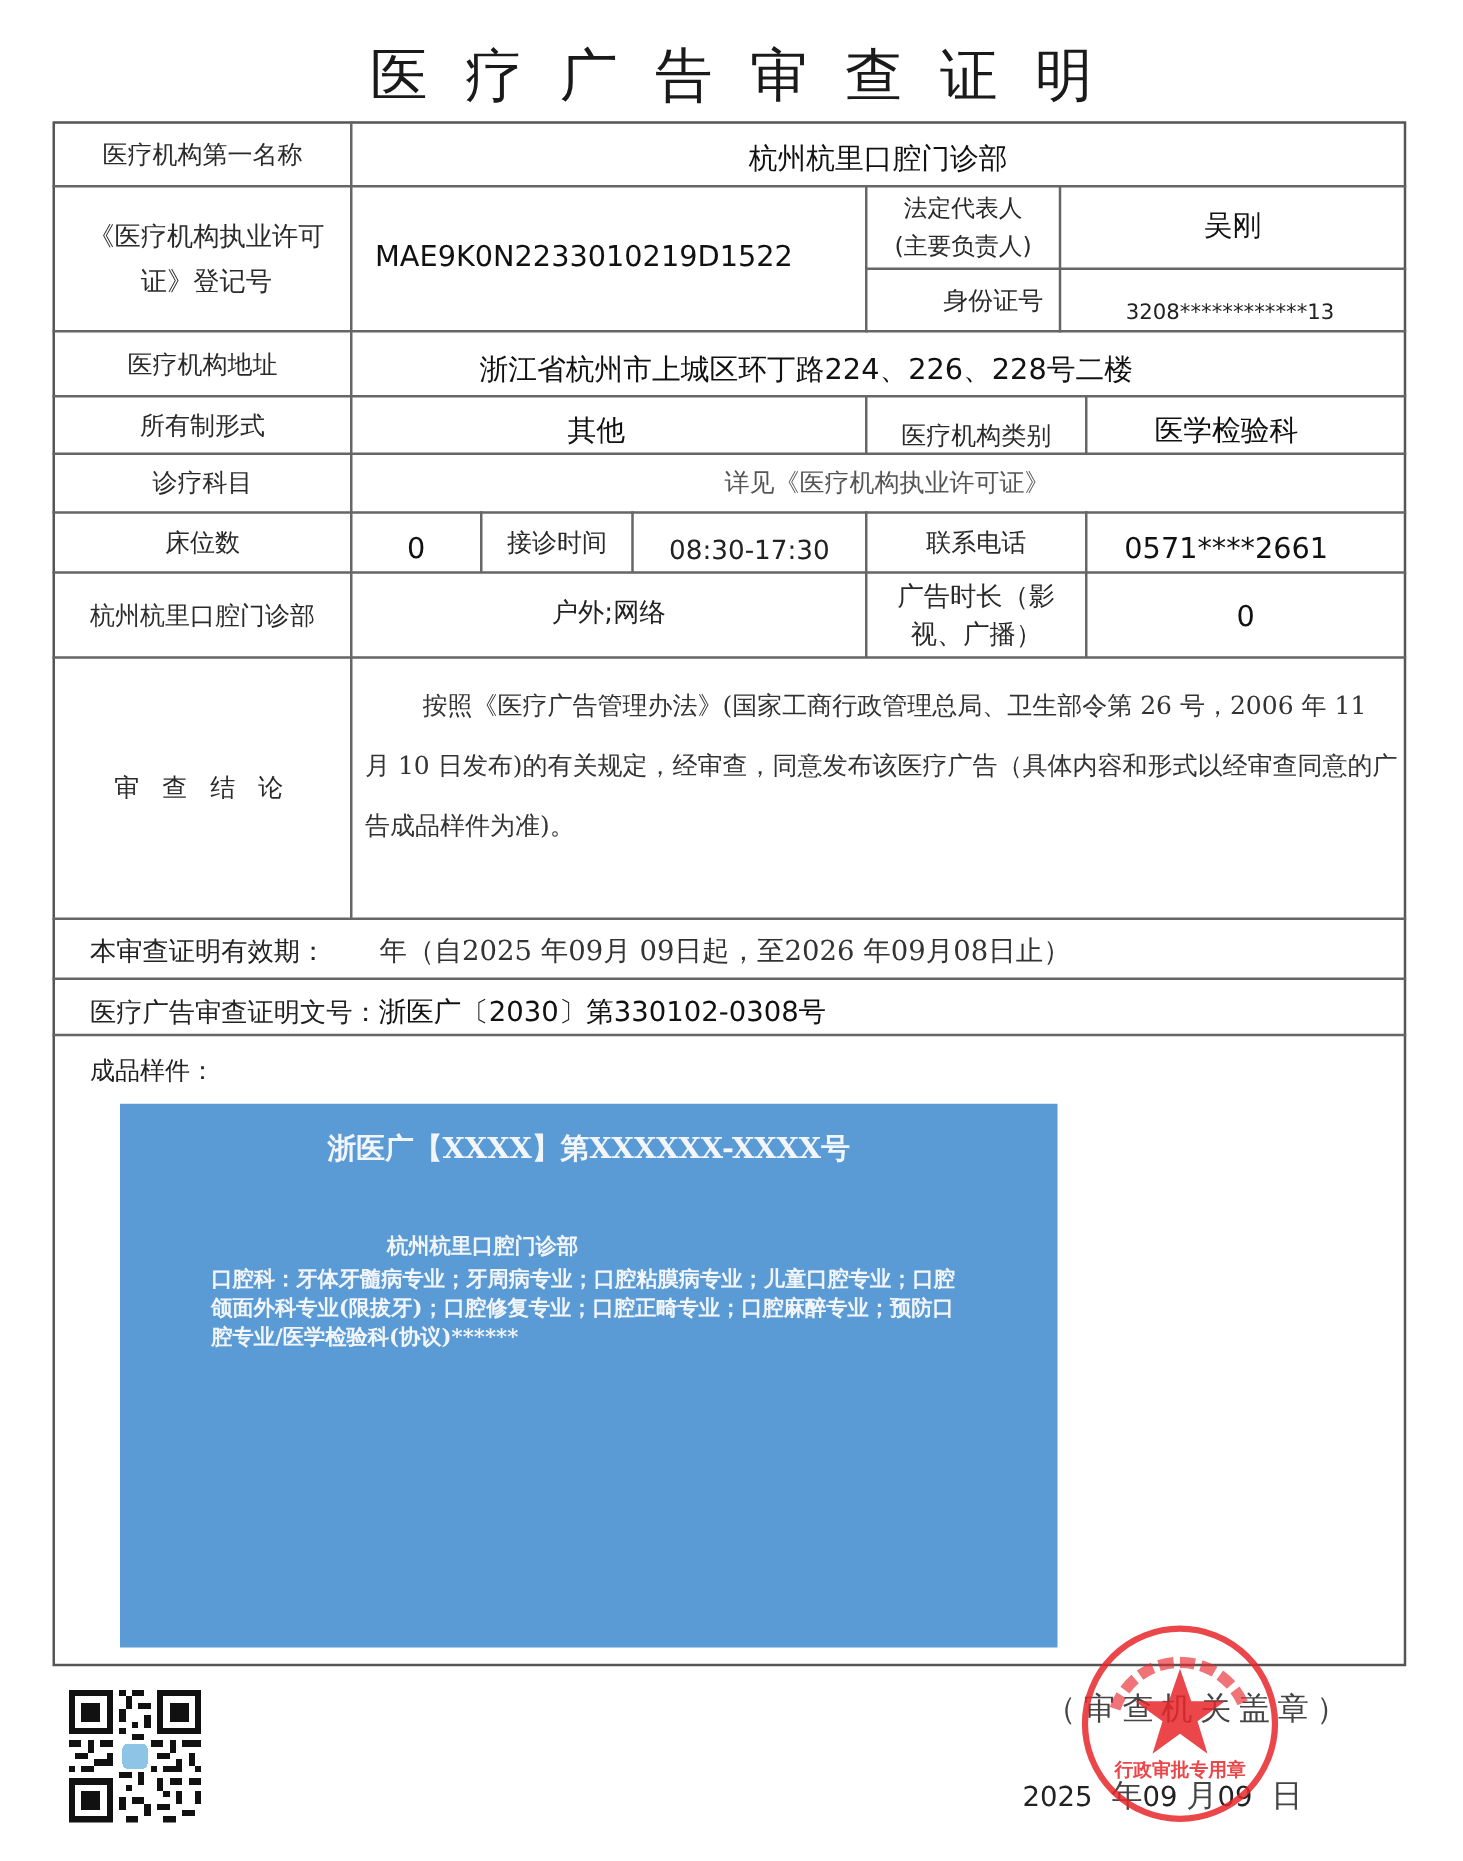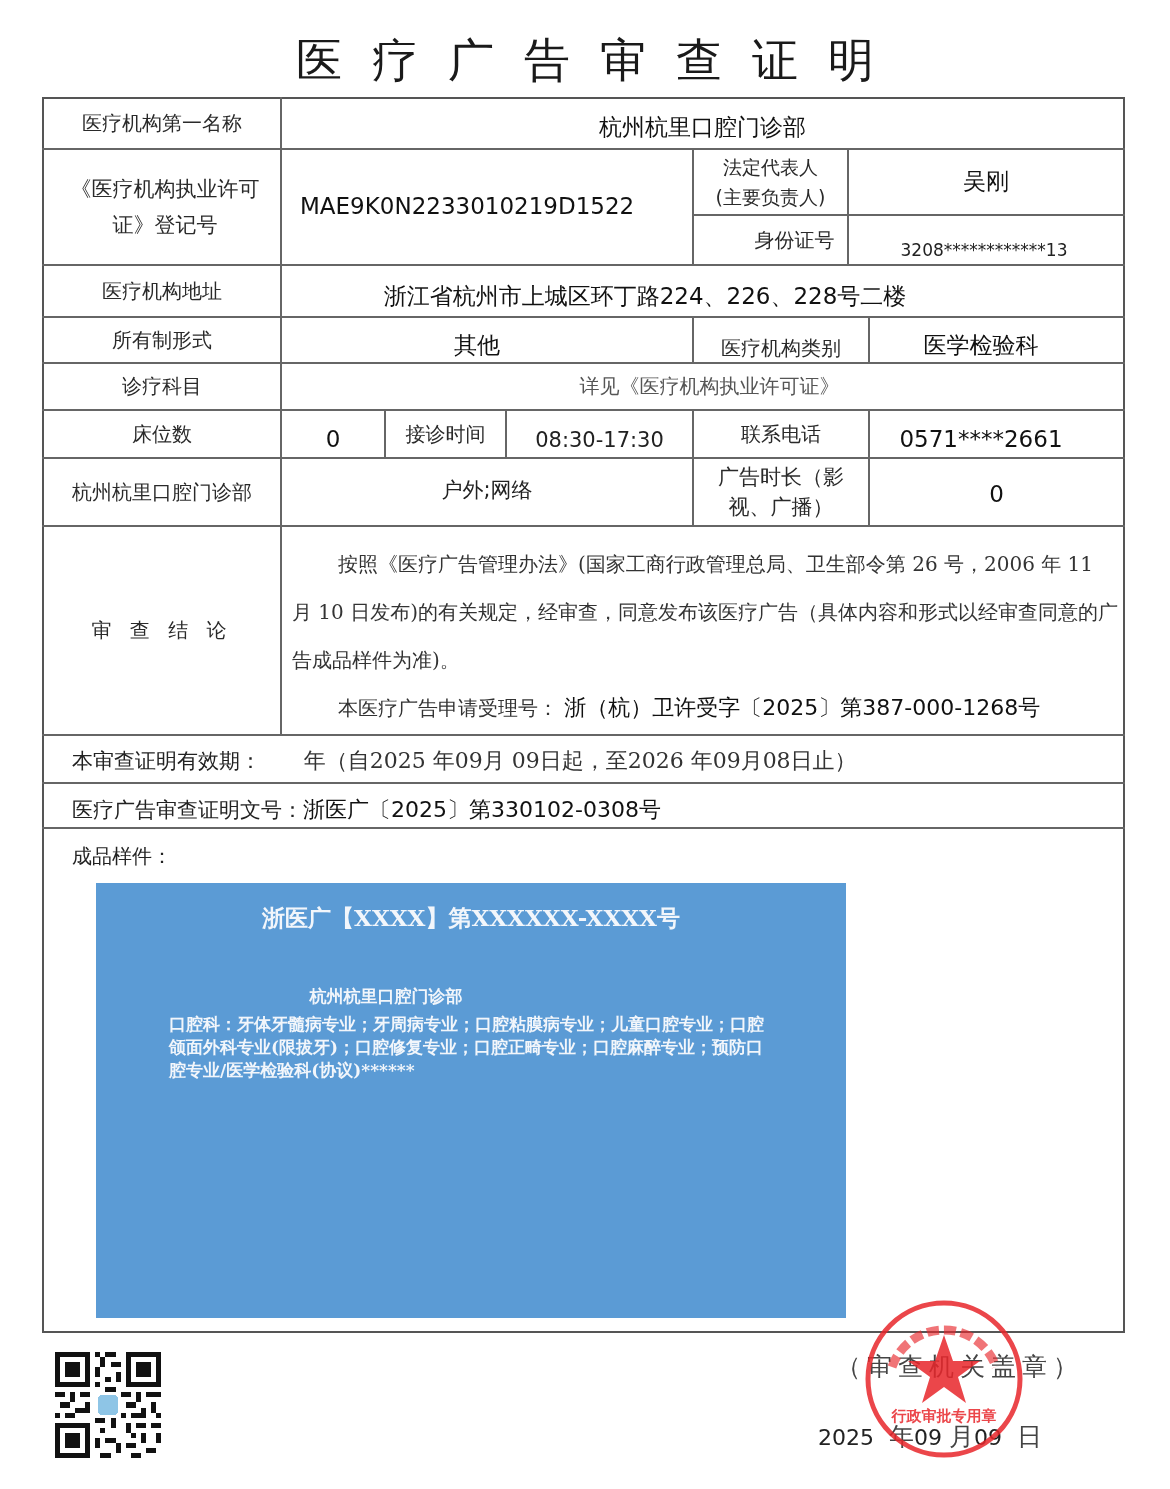--- a/index.html
+++ b/index.html
@@ -134,33 +134,29 @@
 <div class="cell val" style="left:870px; top:417px; width:222px; height:46px;">0571****2661</div>
 
 <div class="cell lbl" style="left:44px; top:459px; width:236px; height:66px;">杭州杭里口腔门诊部</div>
 <div class="cell" style="left:282px; top:459px; width:410px; height:62px; font-size:21px;">户外;网络</div>
 <div class="cell lbl" style="left:706px; top:459px; width:150px; height:66px; line-height:30px; font-size:21px;">广告时长（影视、广播）</div>
 <div class="cell val" style="left:870px; top:462px; width:253px; height:66px;">0</div>
 
 <div class="cell lbl" style="left:44px; top:527px; width:236px; height:207px; letter-spacing:6px;">审 查 结 论</div>
 <div class="conclusion">
   <div class="p1">按照《医疗广告管理办法》(国家工商行政管理总局、卫生部令第 26 号，2006 年 11 月 10 日发布)的有关规定，经审查，同意发布该医疗广告（具体内容和形式以经审查同意的广告成品样件为准)。</div>
-  <div class="p2">
-    <span>本医疗广告申请受理号：</span>
-    <span class="accept-no">浙（杭）卫许受字〔2025〕第387-000-1268号</span>
-  </div>
 </div>
 
 <div class="line-row" style="top:746px;">
   <span>本审查证明有效期：</span>
   <span class="validity-val" style="margin-left:36px;">年（自2025 年09月 09日起，至2026 年09月08日止）</span>
 </div>
 
 <div class="line-row" style="top:795px;">
-  <span>医疗广告审查证明文号：</span><span class="v">浙医广〔2025〕第330102-0308号</span>
+  <span>医疗广告审查证明文号：</span><span class="v">浙医广〔2030〕第330102-0308号</span>
 </div>
 
 <div class="line-row" style="top:843px; font-size:20px;">成品样件：</div>
 
 <div class="sample">
   <div class="ad-no">浙医广【XXXX】第XXXXXX-XXXX号</div>
   <div class="clinic">杭州杭里口腔门诊部</div>
   <div class="depts">口腔科：牙体牙髓病专业；牙周病专业；口腔粘膜病专业；儿童口腔专业；口腔颌面外科专业(限拔牙)；口腔修复专业；口腔正畸专业；口腔麻醉专业；预防口腔专业/医学检验科(协议)******</div>
 </div>
 

